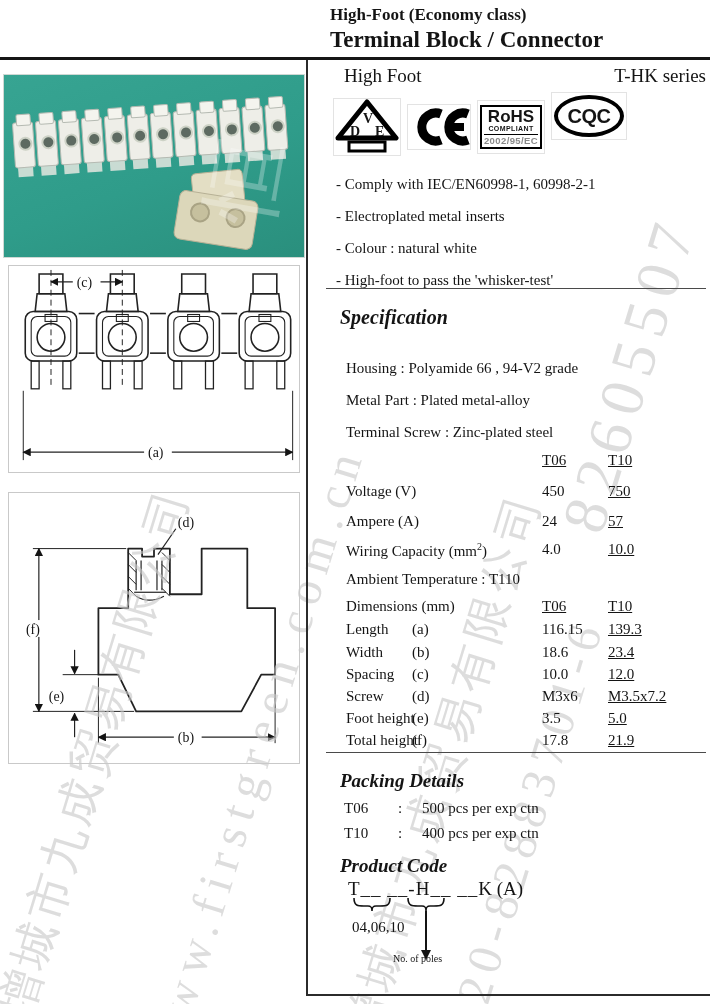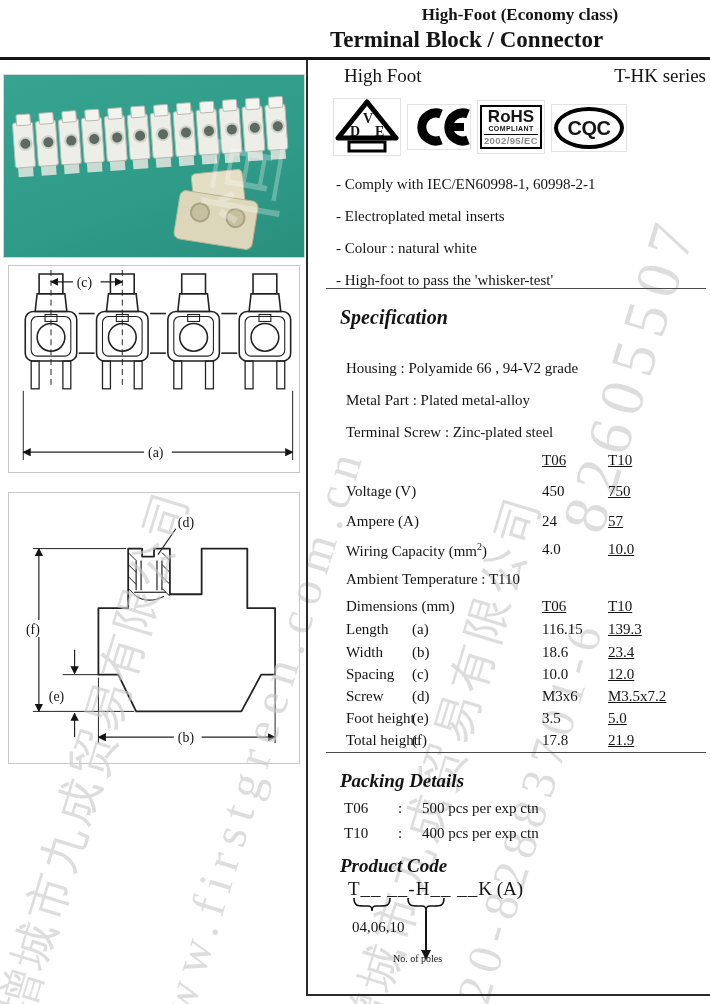--- a/index.html
+++ b/index.html
@@ -3,35 +3,35 @@
 <meta charset="utf-8">
 <style>
   * { margin:0; padding:0; box-sizing:border-box; }
   html,body { width:710px; height:1004px; }
   body { position:relative; background:#fff; color:#141414;
          font-family:"Liberation Serif", serif; overflow:hidden; }
   .abs { position:absolute; }
   .z1 { z-index:1; } .z2 { z-index:2; } .z3 { z-index:3; }
 
   
-  .t-sub  { left:330px; top:5px;  width:380px; text-align:center; font-weight:bold; font-size:17px; }
+  .t-sub  { left:330px; top:5px;  width:380px; font-weight:bold; font-size:17px; }
   .t-main { left:330px; top:27px; width:380px; font-weight:bold; font-size:23px; }
   .rule-top    { left:0;    top:57px;  width:710px; height:3px; background:#161616; }
   .vdiv        { left:306px; top:60px; width:2px;  height:936px; background:#2b2b2b; }
   .rule-bottom { left:306px; top:994px; width:404px; height:2px; background:#2b2b2b; }
   .hf  { left:344px; top:65px; font-size:19px; }
   .thk { left:540px; top:65px; width:166px; text-align:right; font-size:19px; }
 
   
   .logo { border:1px solid #e3e3e3; background:#fff; display:flex; align-items:center; justify-content:center;
           font-family:"Liberation Sans", sans-serif; }
   .lg-vde  { left:333px; top:98px;  width:68px; height:58px; }
   .lg-ce   { left:407px; top:104px; width:64px; height:46px; }
   .lg-rohs { left:477px; top:100px; width:68px; height:54px; padding:17px; flex-direction:column; }
-  .lg-cqc  { left:551px; top:104px; width:76px; height:48px; }
+  .lg-cqc  { left:551px; top:92px; width:76px; height:48px; }
   .rohs-in { border:2px solid #000; width:62px; height:48px; text-align:center; font-family:"Liberation Sans",sans-serif; }
   .rohs-1 { font-weight:bold; font-size:17px; line-height:17px; letter-spacing:0; margin-top:1px; }
   .rohs-2 { font-weight:bold; font-size:7px; letter-spacing:.4px; line-height:8px; }
   .rohs-hr { border-top:1.5px solid #000; margin:1px 2px 0 2px; }
   .rohs-3 { font-weight:bold; font-size:9.5px; color:#8a8a8a; line-height:12px; letter-spacing:.4px; }
   .cqc-oval { width:70px; height:42px; border:4px solid #000; border-radius:50%;
               display:flex; align-items:center; justify-content:center;
               font-weight:bold; font-size:20px; letter-spacing:-.5px; }
 
   

